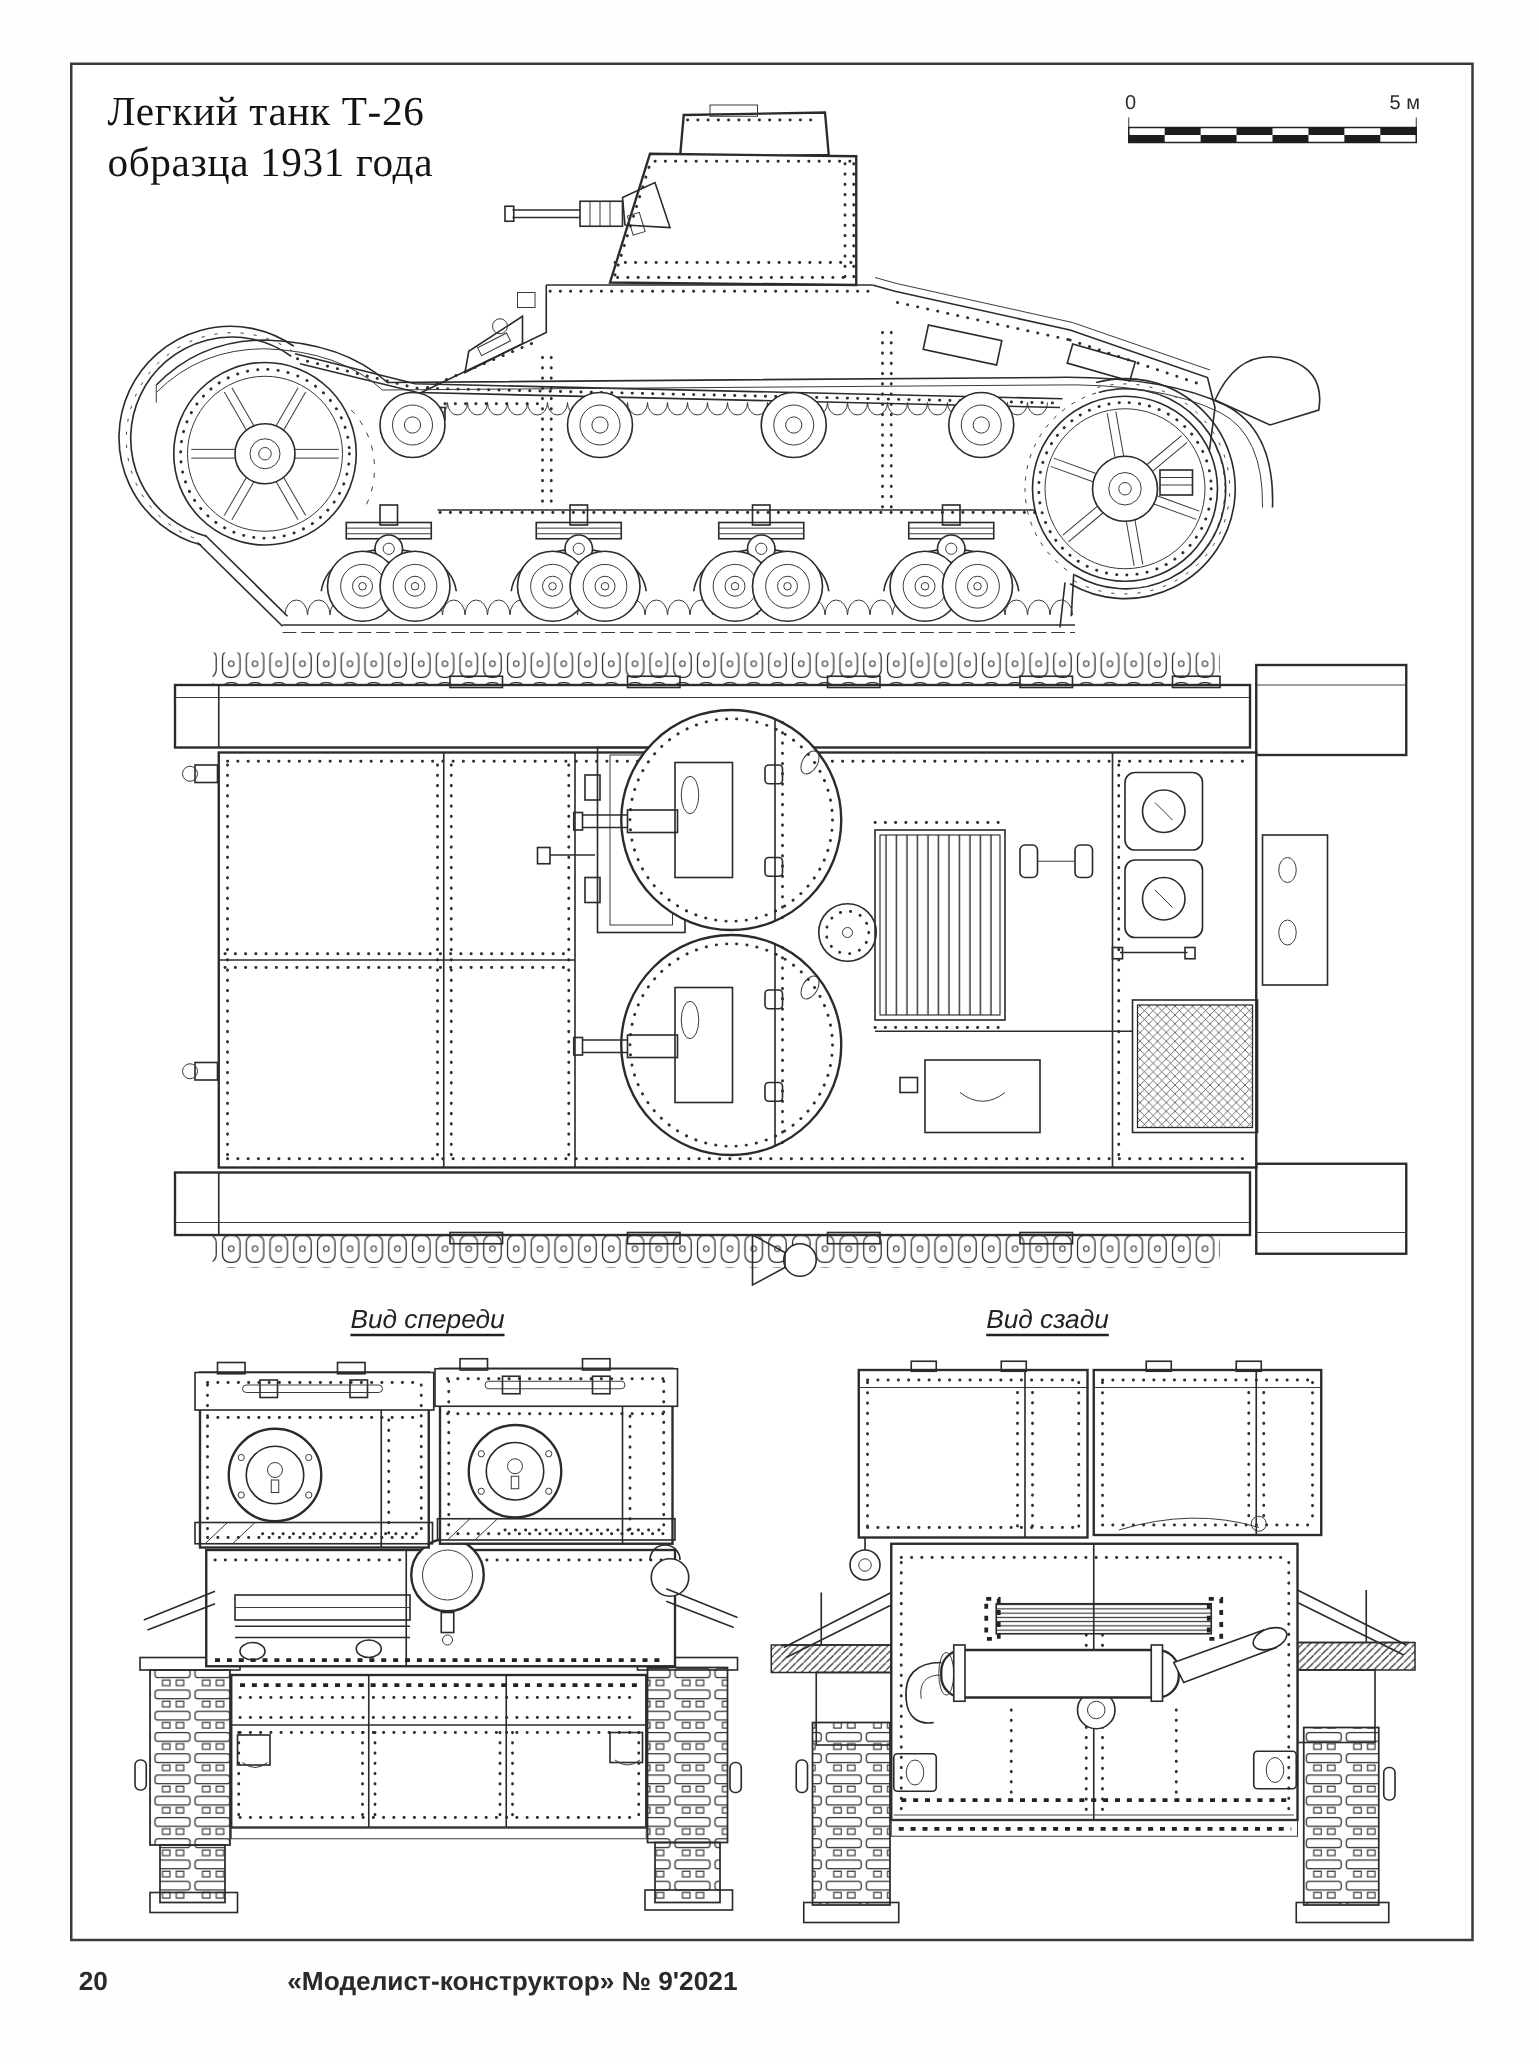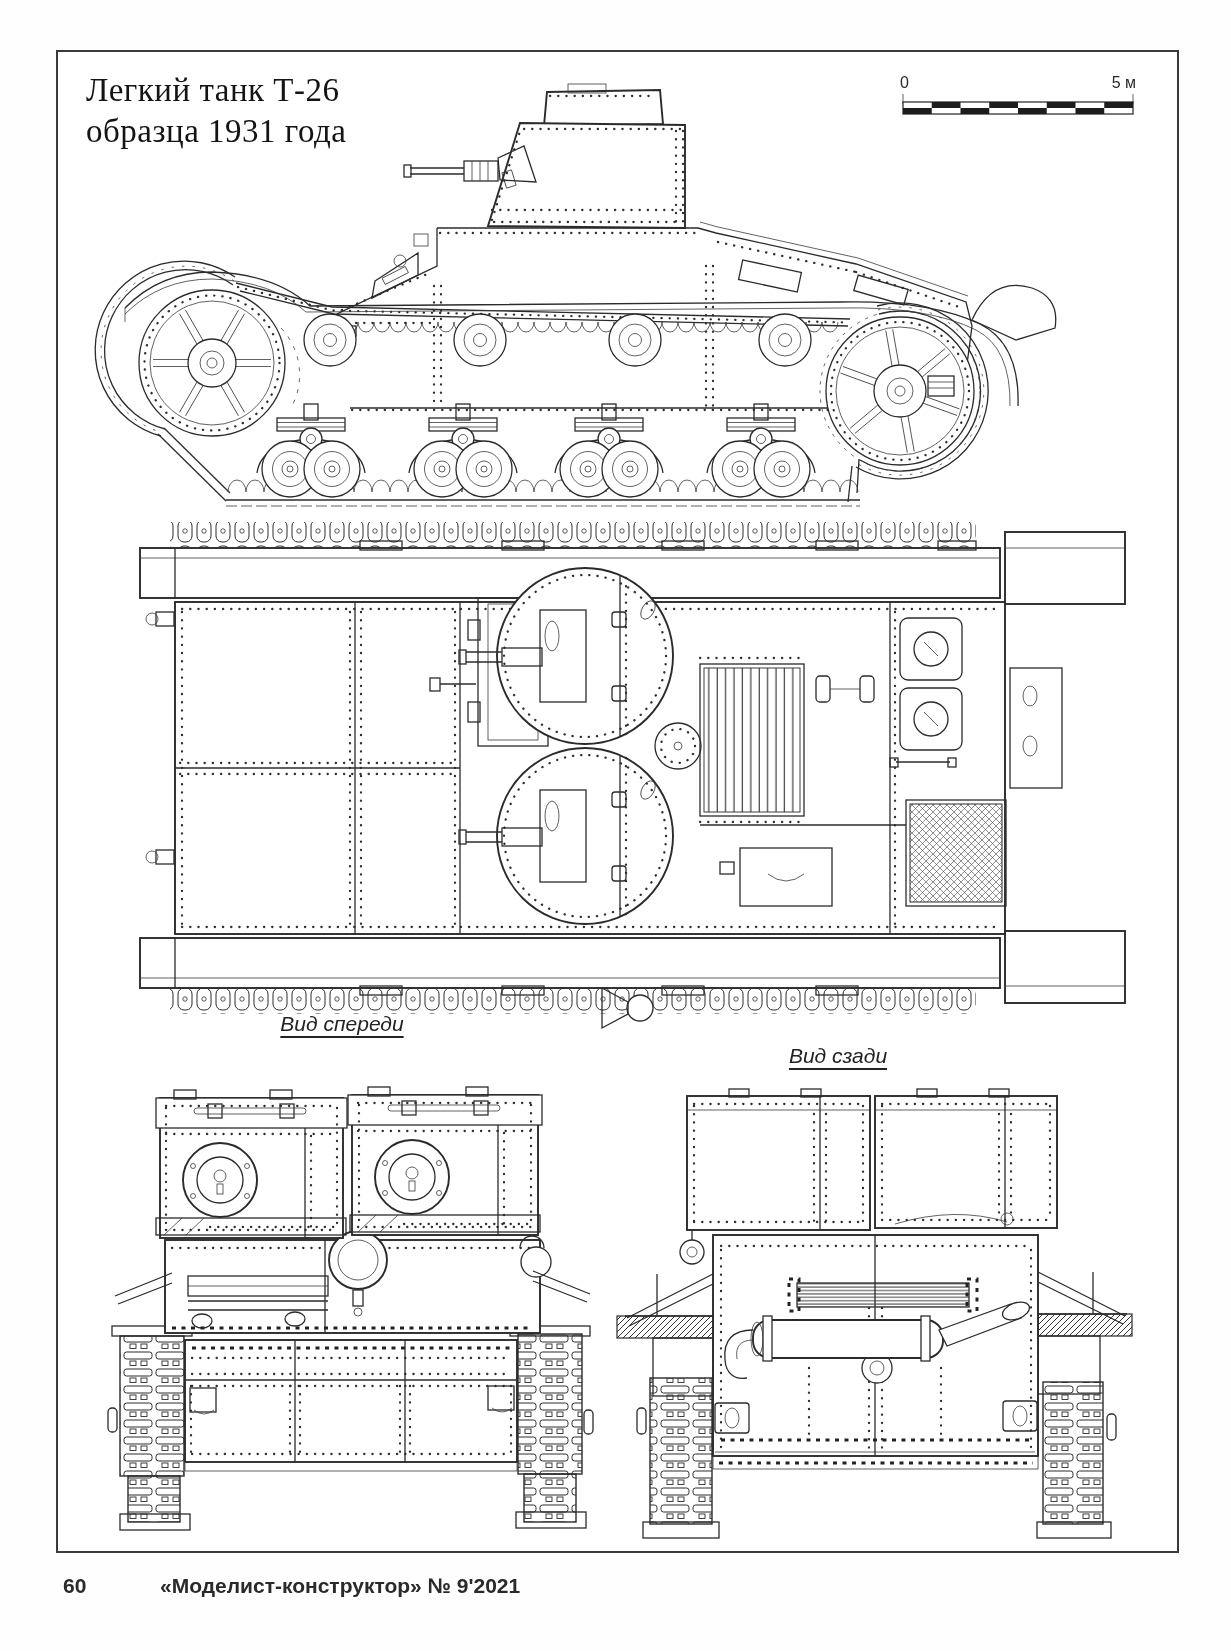--- a/index.html
+++ b/index.html
@@ -9,25 +9,25 @@
          border:2px solid #3a3a3a;background:#ffffff;}
   .title{position:absolute;left:86px;top:70px;
          font-family:"Liberation Serif",serif;font-weight:400;font-size:33px;line-height:41px;
          color:#141414;letter-spacing:.5px;}
   .scalebar{position:absolute;left:898px;top:74px;width:240px;height:46px;}
   .scalebar .lbls{display:flex;justify-content:space-between;font-size:16px;color:#2a2a2a;
                   padding:0 2px 2px 2px;font-family:"Liberation Sans",sans-serif;}
   .viewlabel{position:absolute;width:220px;text-align:center;
              font-style:italic;font-size:21px;color:#222;text-decoration:underline;
              text-underline-offset:5px;}
-  .vl-front{left:232px;top:1012px;font-style:italic;}
+  .vl-front{left:232px;top:1044px;font-style:italic;}
   .vl-rear{left:728px;top:1044px;}
   .footer{position:absolute;top:1574px;left:0;width:100%;font-weight:700;font-size:21px;color:#2a2a2a;}
   .footer .pnum{position:absolute;left:63px;top:0;}
-  .footer .credit{position:absolute;left:160px;top:0;width:430px;text-align:left;}
+  .footer .credit{position:absolute;left:160px;top:0;width:430px;text-align:right;}
   svg{position:absolute;overflow:visible;}
   .ln{stroke:#2b2b2b;stroke-width:1.3;fill:none;}
   .tn{stroke:#3a3a3a;stroke-width:.8;fill:none;}
   .rv{stroke:#2e2e2e;stroke-width:2.3;stroke-dasharray:.2 8;stroke-linecap:round;fill:none;}
   .bd{stroke:#222;stroke-width:3;stroke-dasharray:4 5.5;fill:none;}
   .wf{fill:#ffffff;stroke:#2b2b2b;stroke-width:1.3;}
   .wt{fill:#ffffff;stroke:#2b2b2b;stroke-width:1.9;}
 </style>
 </head>
 <body>
@@ -592,16 +592,16 @@
       <rect class="ln" x="322" y="11" width="20" height="8"></rect>
         <rect class="ln" x="394" y="11" width="20" height="8"></rect>
       <line class="ln" x1="410" y1="18" x2="410" y2="150"></line>
       <path class="rv" d="M287,26 H455 M287,142 H455 M287,28 V142 M455,28 V142 M404,36 V142 M416,36 V142"></path>
       <path class="tn" d="M300,146 q60,-18 112,-2"></path>
         <circle class="tn" cx="412" cy="141" r="6"></circle>
     </g>
   </svg>
 
   <div class="footer">
-    <span class="pnum">60</span>
+    <span class="pnum">20</span>
     <span class="credit">«Моделист-конструктор» № 9'2021</span>
   </div>
 </div>
 
 </body></html>

